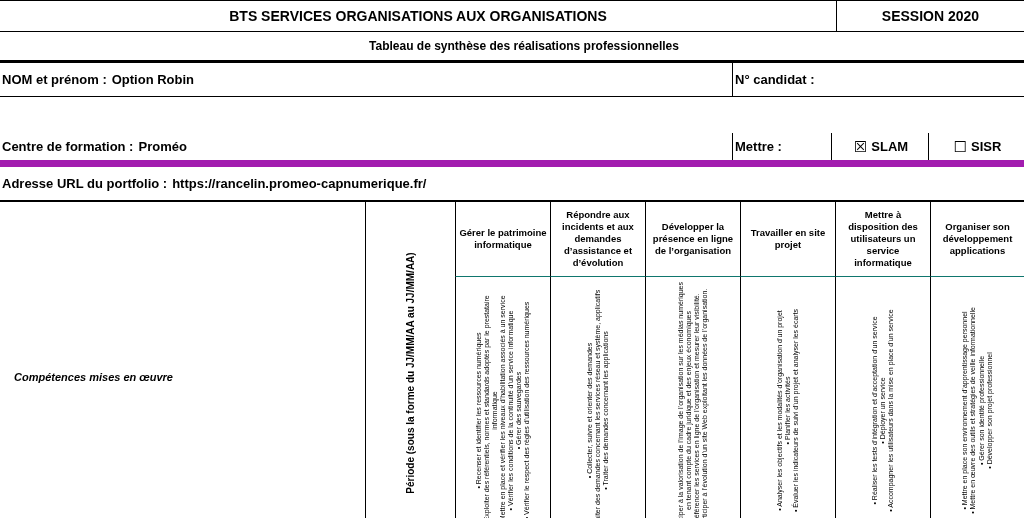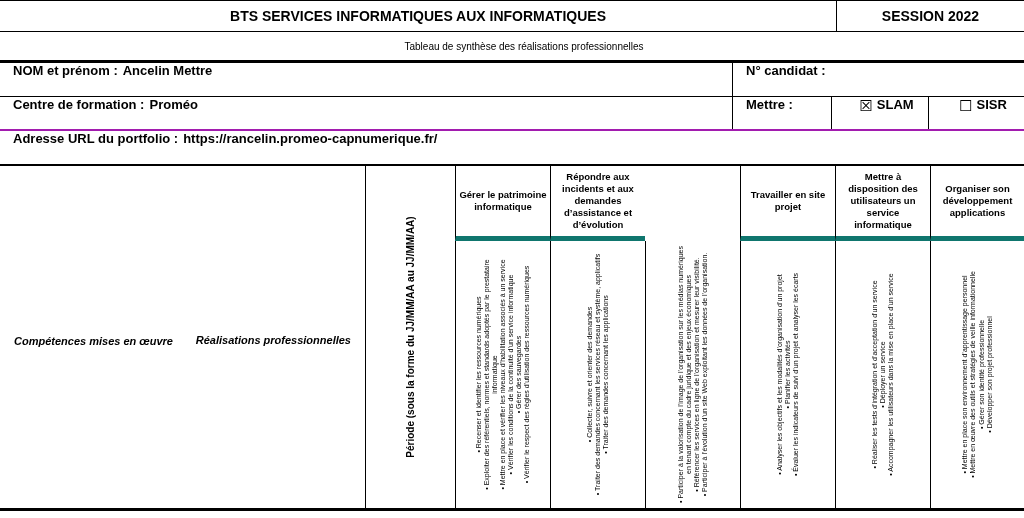--- a/index.html
+++ b/index.html
@@ -27,28 +27,28 @@
   }
   .hdr-session {
     flex: 1;
     display: flex; align-items: center; justify-content: center;
     font-size: 14px; font-weight: bold;
   }
   .hdr-row2 {
     height: 31px;
     border-bottom: 3px solid #000;
     display: flex; align-items: center; justify-content: center;
-    font-size: 10px; font-weight: normal; padding-left: 24px;
+    font-size: 12px; font-weight: bold; padding-left: 24px;
   }
   
   .info-row { display: flex; font-size: 13px; font-weight: bold; }
   .row-nom { height: 34px; border-bottom: 1px solid #000; }
-  .row-centre { height: 34px; border-bottom: 2px solid #a21caf; }
+  .row-centre { height: 34px; border-bottom: 7px solid #a21caf; margin-top: 36px; }
   .row-url { height: 33px; }
-  .info-row .cell { display: flex; padding-left: 13px; }
+  .info-row .cell { display: flex; align-items: center; padding-left: 2px; }
   .c-name { width: 733px; border-right: 1px solid #000; }
   .c-num  { flex: 1; }
   .c-centre { width: 733px; border-right: 1px solid #000; }
   .c-option { width: 99px; border-right: 1px solid #000; }
   .c-chk { width: 96px; justify-content: center; padding-left: 0; }
   .c-chk + .c-chk { border-left: 1px solid #000; }
   .chk-glyph { font-size: 15px; margin-right: 4px; font-weight: normal; }
   .c-url { width: 100%; }
   .lbl { margin-right: 5px; white-space: pre; }
   
@@ -64,21 +64,21 @@
   .c-competences {
     grid-column: 1; grid-row: 1 / 3;
     display: flex; flex-direction: row; justify-content: space-between;
     align-items: center; text-align: center;
     padding: 24px 14px 16px 14px;
     font-size: 11px; font-weight: bold; font-style: italic;
   }
   .c-periode { grid-column: 2; grid-row: 1 / 3; }
   .col-title {
     grid-row: 1;
-    border-bottom: 5px solid #0f766e;
+    border-bottom: 1px solid #0f766e;
     display: flex; align-items: center; justify-content: center;
     text-align: center;
     font-size: 9.5px; font-weight: bold;
     line-height: 1.25;
     padding: 2px 3px;
   }
   .col-items { grid-row: 2; }
   
   .vcell { position: relative; overflow: hidden; }
   .vtext {
@@ -92,29 +92,29 @@
   .items-text { font-size: 7px; line-height: 1.15; padding: 0 3px; }
   .comp-item { text-align: center; }
   .realisations-block { line-height: 1.25; }
 </style>
 </head>
 <body>
 
 <div class="page">
 
   <div class="hdr-row1">
-    <div class="hdr-title">BTS SERVICES INFORMATIQUES AUX INFORMATIQUES</div>
-    <div class="hdr-session">SESSION 2022</div>
+    <div class="hdr-title">BTS SERVICES ORGANISATIONS AUX ORGANISATIONS</div>
+    <div class="hdr-session">SESSION 2020</div>
   </div>
   <div class="hdr-row2">Tableau de synthèse des réalisations professionnelles</div>
 
   <div class="info-row row-nom">
     <div class="cell c-name">
       <span class="lbl">NOM et prénom :</span>
-      <span>Ancelin Mettre</span>
+      <span>Option Robin</span>
     </div>
     <div class="cell c-num">
       <span class="lbl">N° candidat :</span>
       <span></span>
     </div>
   </div>
 
   <div class="info-row row-centre">
     <div class="cell c-centre">
       <span class="lbl">Centre de formation :</span>
@@ -138,30 +138,30 @@
       <span class="lbl">Adresse URL du portfolio :</span>
       <span>https://rancelin.promeo-capnumerique.fr/</span>
     </div>
   </div>
 
   <div class="main-table">
 
     <div class="mt-cell first c-competences">
       <div>Compétences mises en œuvre</div>
       <div class="realisations-block">
-        <div>Réalisations professionnelles</div>
       </div>
     </div>
 
     <div class="mt-cell c-periode vcell">
       <div class="vtext periode-text" style="width: 342px; height: 89px;">Période (sous la forme du JJ/MM/AA  au JJ/MM/AA)</div>
     </div>
 
     <div class="mt-cell col-title" style="grid-column:3">Gérer le patrimoine informatique</div>
     <div class="mt-cell col-title" style="grid-column:4">Répondre aux incidents et aux demandes d’assistance et d’évolution</div>
+    <div class="mt-cell col-title" style="grid-column:5">Développer la présence en ligne de l’organisation</div>
     <div class="mt-cell col-title" style="grid-column:6">Travailler en site projet</div>
     <div class="mt-cell col-title" style="grid-column:7">Mettre à disposition des utilisateurs un service informatique</div>
     <div class="mt-cell col-title" style="grid-column:8">Organiser son développement applications</div>
 
     <div class="mt-cell col-items vcell" style="grid-column:3">
       <div class="vtext items-text" style="width: 267px; height: 94px;">
           <div class="comp-item">• Recenser et identifier les ressources numériques</div>
           <div class="comp-item">• Exploiter des référentiels, normes et standards adoptés par le prestataire informatique</div>
           <div class="comp-item">• Mettre en place et vérifier les niveaux d’habilitation associés à un service</div>
           <div class="comp-item">• Vérifier les conditions de la continuité d’un service informatique</div>

